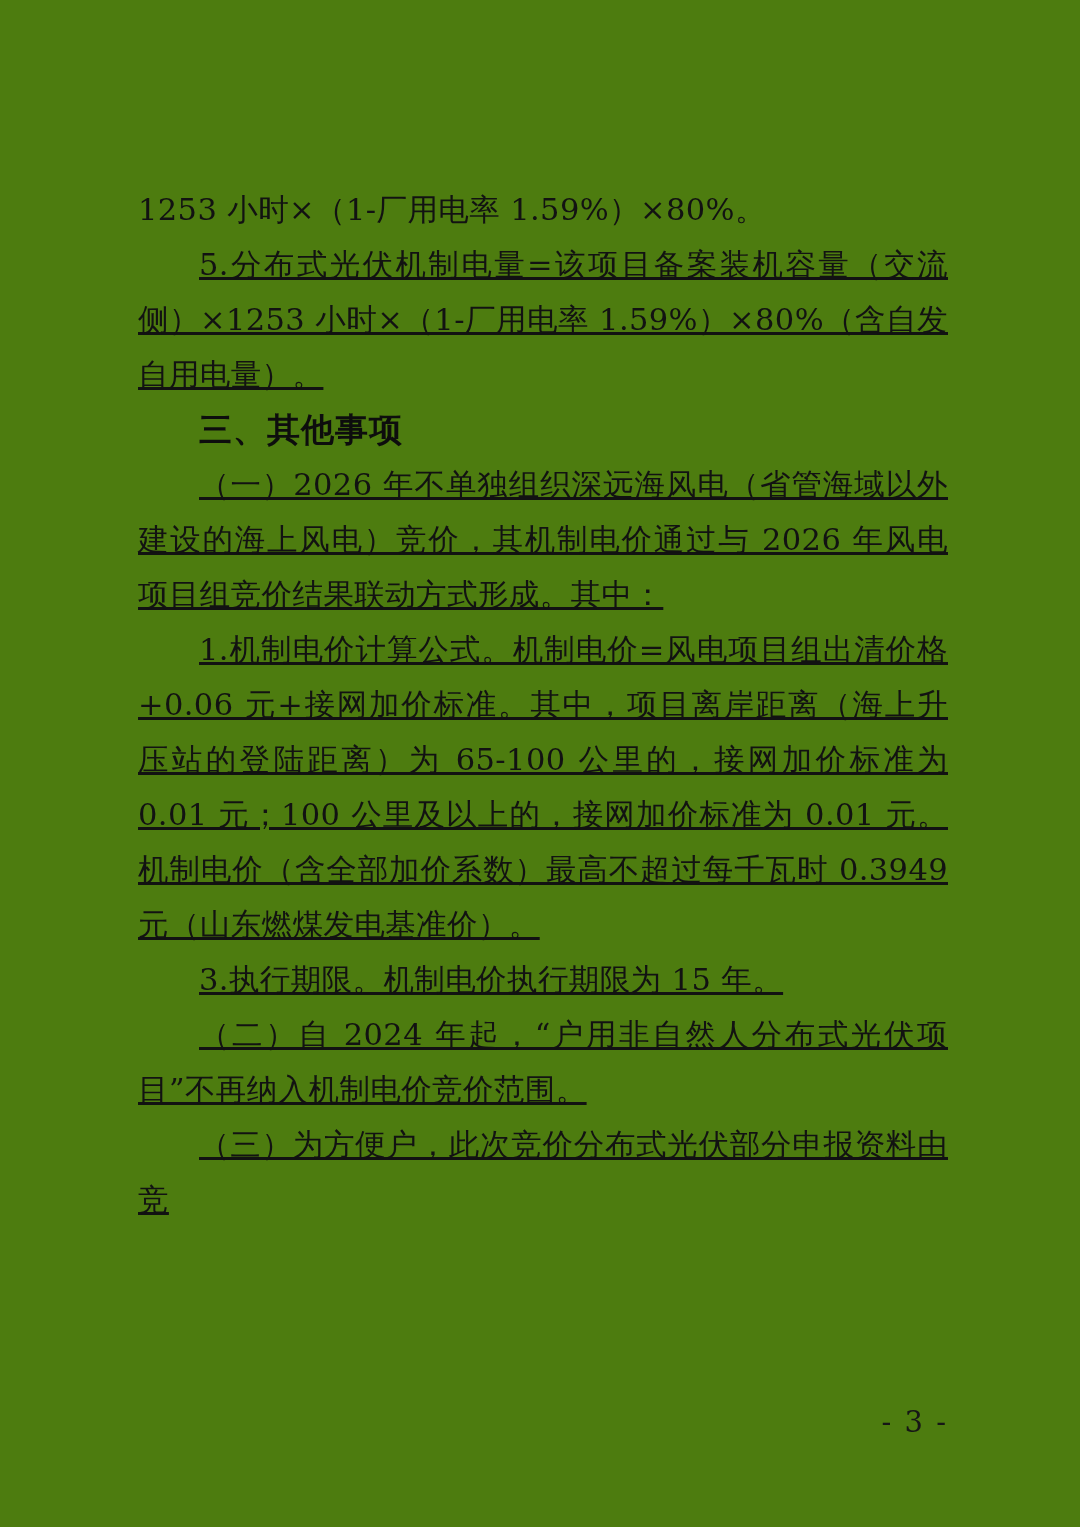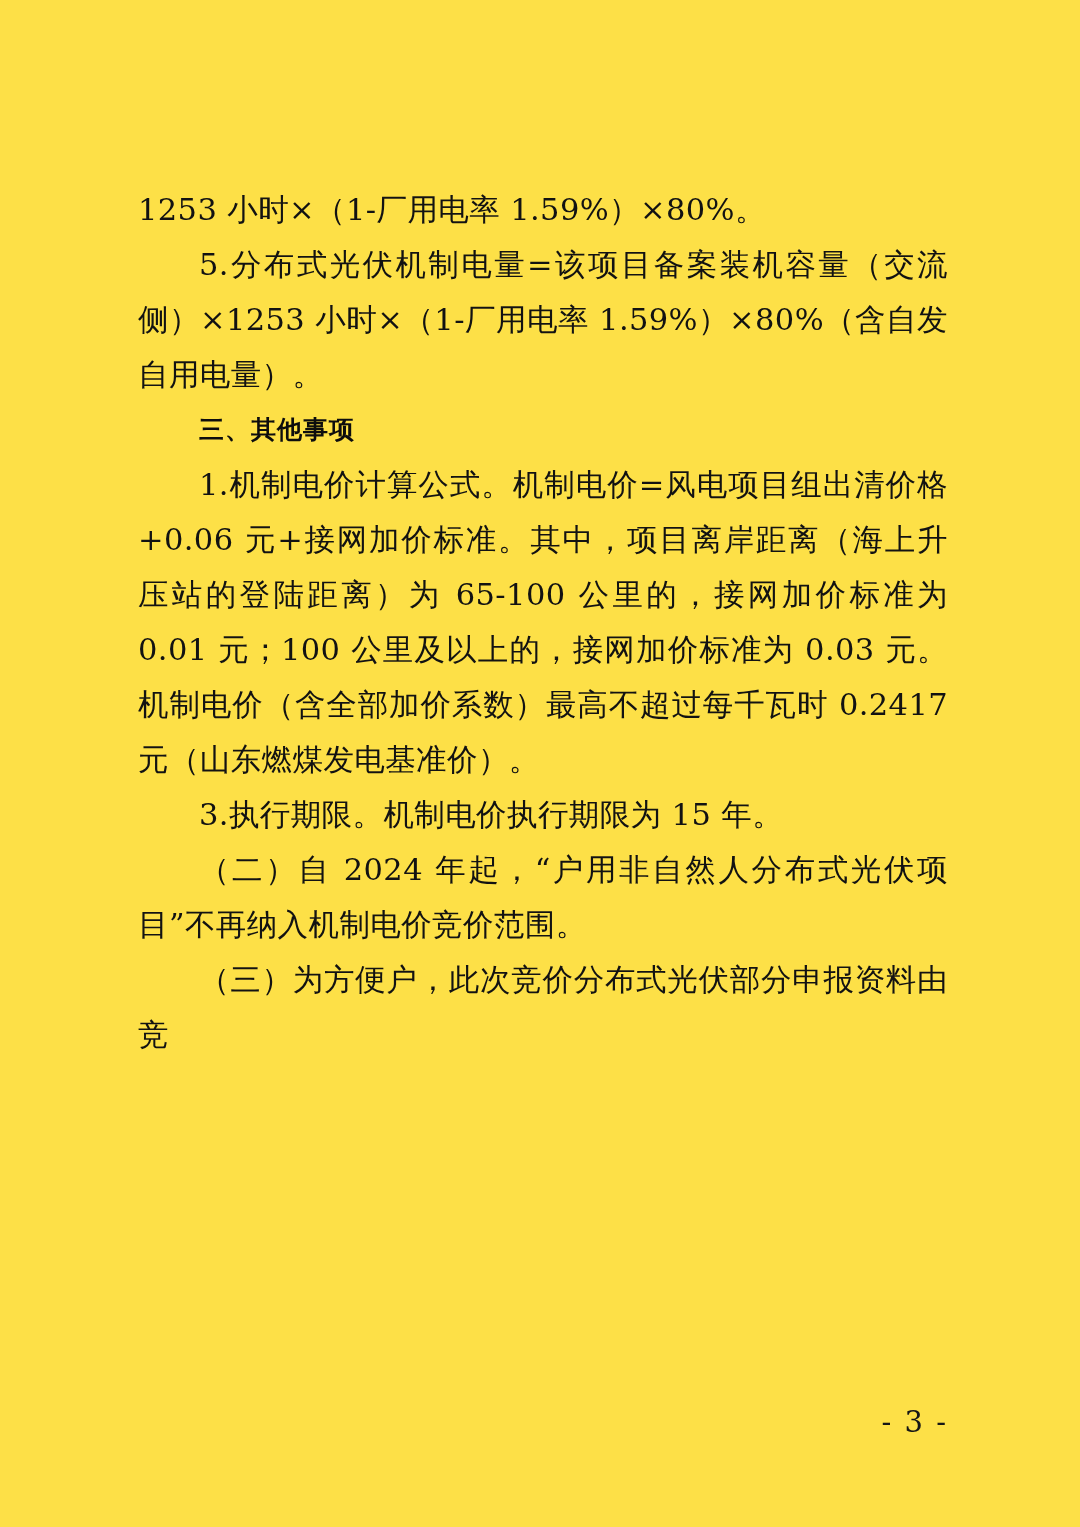--- a/index.html
+++ b/index.html
@@ -9,44 +9,45 @@
   }
   body {
     font-family: "DejaVu Serif", "Liberation Serif", serif;
     color: #1a1a1a;
   }
   .page {
     position: relative;
     width: 1080px;
     height: 1527px;
     margin: 0 auto;
-    background: #fde047;
+    background: #4d7c0f;
     box-sizing: border-box;
     overflow: hidden;
   }
   .content {
     position: absolute;
     left: 138px;
     top: 182px;
     width: 810px;
   }
   .para {
     font-size: 30.5px;
     line-height: 55px;
     letter-spacing: 0.4px;
     text-align: justify;
     text-justify: inter-ideograph;
     margin: 0 0 0 0;
     color: #121212;
   }
   .indent {
     text-indent: 61px;
+    text-decoration: underline;
   }
   .heading {
-    font-size: 25px;
+    font-size: 33px;
     line-height: 55px;
     font-weight: bold;
     text-indent: 61px;
     margin: 0;
     color: #0d0d0d;
     font-family: "DejaVu Sans", "Liberation Sans", sans-serif;
     letter-spacing: 1px;
   }
   .pagenum {
     position: absolute;
@@ -63,22 +64,23 @@
 <div class="page">
 
   <div class="content">
 
     <p class="para">1253 小时×（1-厂用电率 1.59%）×80%。</p>
 
     <p class="para indent">5.分布式光伏机制电量=该项目备案装机容量（交流侧）×1253 小时×（1-厂用电率 1.59%）×80%（含自发自用电量）。</p>
 
     <h2 class="heading">三、其他事项</h2>
 
+    <p class="para indent">（一）2026 年不单独组织深远海风电（省管海域以外建设的海上风电）竞价，其机制电价通过与 2026 年风电项目组竞价结果联动方式形成。其中：</p>
 
-    <p class="para indent">1.机制电价计算公式。机制电价=风电项目组出清价格+0.06 元+接网加价标准。其中，项目离岸距离（海上升压站的登陆距离）为 65-100 公里的，接网加价标准为 0.01 元；100 公里及以上的，接网加价标准为 0.03 元。机制电价（含全部加价系数）最高不超过每千瓦时 0.2417 元（山东燃煤发电基准价）。</p>
+    <p class="para indent">1.机制电价计算公式。机制电价=风电项目组出清价格+0.06 元+接网加价标准。其中，项目离岸距离（海上升压站的登陆距离）为 65-100 公里的，接网加价标准为 0.01 元；100 公里及以上的，接网加价标准为 0.01 元。机制电价（含全部加价系数）最高不超过每千瓦时 0.3949 元（山东燃煤发电基准价）。</p>
 
 
     <p class="para indent">3.执行期限。机制电价执行期限为 15 年。</p>
 
 
     <p class="para indent">（二）自 2024 年起，“户用非自然人分布式光伏项目”不再纳入机制电价竞价范围。</p>
 
     <p class="para indent">（三）为方便户，此次竞价分布式光伏部分申报资料由竞</p>
 
   </div>

